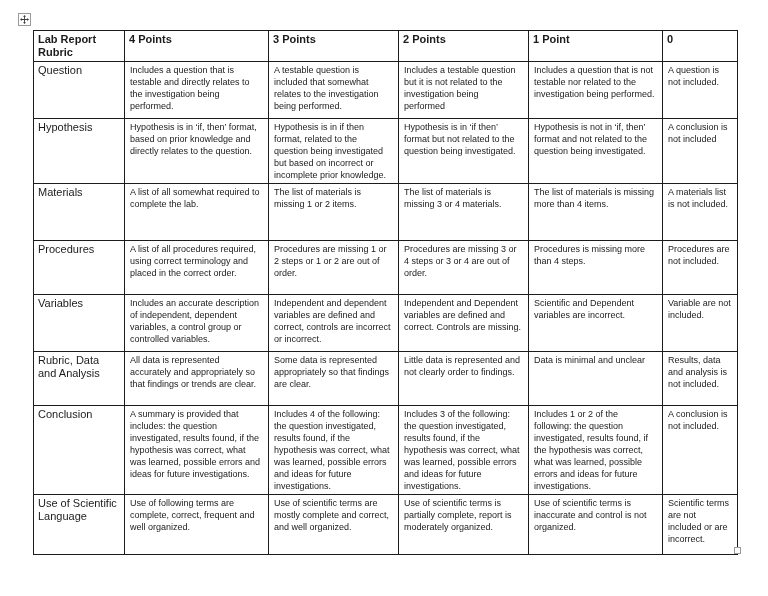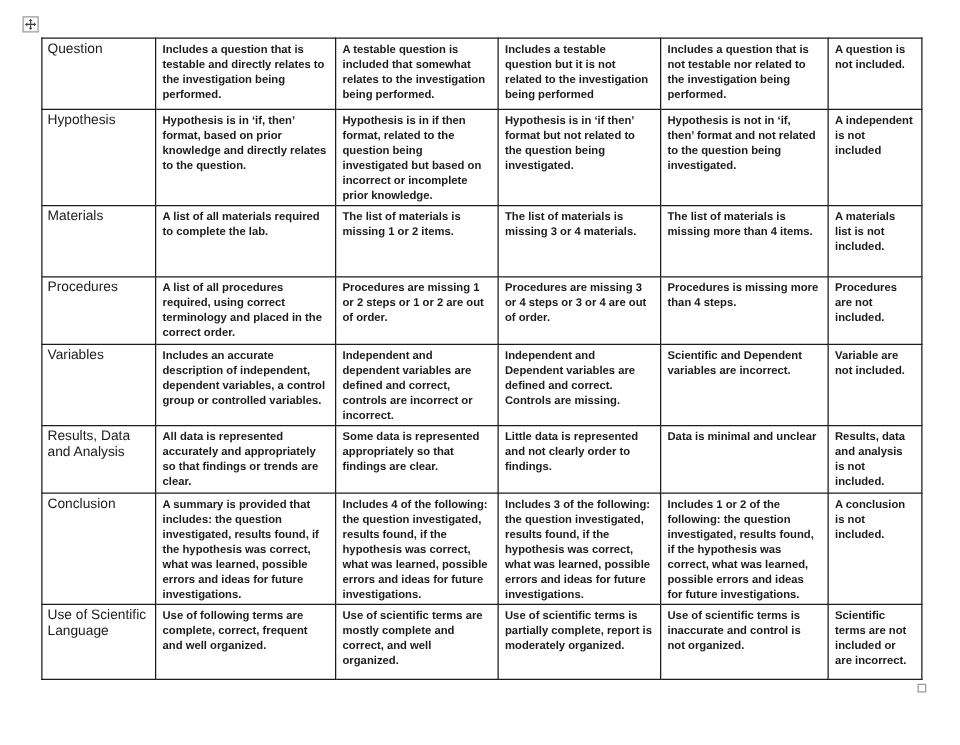--- a/index.html
+++ b/index.html
@@ -45,21 +45,21 @@
     padding:2px 4px 2px 4px;
   }
   td.rowlabel{
     font-size:11px;line-height:13px;
     font-weight:normal;
     padding:2px 4px 2px 4px;
     margin-top:41px;
   }
   td.cell{
     font-size:9px;line-height:12px;
-    font-weight:bold;
+    font-weight:normal;
     padding:2px 6px 2px 5px;
   }
 </style>
 </head>
 <body>
 
 <div class="move-handle">
   <span style="display:flex;">
     <svg width="9" height="9" viewBox="0 0 10 10">
       <path d="M5 0 L6.6 2 L5.5 2 L5.5 4.5 L8 4.5 L8 3.4 L10 5 L8 6.6 L8 5.5 L5.5 5.5 L5.5 8 L6.6 8 L5 10 L3.4 8 L4.5 8 L4.5 5.5 L2 5.5 L2 6.6 L0 5 L2 3.4 L2 4.5 L4.5 4.5 L4.5 2 L3.4 2 Z" fill="#3c3c3c"></path>
@@ -70,42 +70,50 @@
 <table class="rubric">
   <colgroup>
     <col style="width:91px">
       <col style="width:144px">
       <col style="width:130px">
     <col style="width:130px">
       <col style="width:134px">
       <col style="width:75px">
   </colgroup>
   <tbody>
+      <tr style="height:29px">
+    <th>Lab Report Rubric</th>
+    <th>4 Points</th>
+    <th>3 Points</th>
+    <th>2 Points</th>
+    <th>1 Point</th>
+    <th>0</th>
+  </tr>
 
   <tr style="height:57px">
     <td class="rowlabel">Question</td>
     <td class="cell">Includes a question that is testable and directly relates to the investigation being performed.</td>
     <td class="cell">A testable question is included that somewhat relates to the investigation being performed.</td>
     <td class="cell">Includes a testable question but it is not related to the investigation being performed</td>
     <td class="cell">Includes a question that is not testable nor related to the investigation being performed.</td>
     <td class="cell">A question is not included.</td>
   </tr>
 
   <tr style="height:64px">
     <td class="rowlabel">Hypothesis</td>
     <td class="cell">Hypothesis is in ‘if, then’ format, based on prior knowledge and directly relates to the question.</td>
     <td class="cell">Hypothesis is in if then format, related to the question being investigated but based on incorrect or incomplete prior knowledge.</td>
     <td class="cell">Hypothesis is in ‘if then’ format but not related to the question being investigated.</td>
     <td class="cell">Hypothesis is not in ‘if, then’ format and not related to the question being investigated.</td>
-    <td class="cell">A independent is not included</td>
+    <td class="cell">A conclusion is not included</td>
   </tr>
 
   <tr style="height:57px">
     <td class="rowlabel">Materials</td>
-    <td class="cell">A list of all materials required to complete the lab.</td>
+    <td class="cell">A list of all somewhat required to complete the lab.</td>
     <td class="cell">The list of materials is missing 1 or 2 items.</td>
     <td class="cell">The list of materials is missing 3 or 4 materials.</td>
     <td class="cell">The list of materials is missing more than 4 items.</td>
     <td class="cell">A materials list is not included.</td>
   </tr>
 
   <tr style="height:54px">
     <td class="rowlabel">Procedures</td>
     <td class="cell">A list of all procedures required, using correct terminology and placed in the correct order.</td>
     <td class="cell">Procedures are missing 1 or 2 steps or 1 or 2 are out of order.</td>
@@ -117,21 +125,21 @@
   <tr style="height:57px">
     <td class="rowlabel">Variables</td>
     <td class="cell">Includes an accurate description of independent, dependent variables, a control group or controlled variables.</td>
     <td class="cell">Independent and dependent variables are defined and correct, controls are incorrect or incorrect.</td>
     <td class="cell">Independent and Dependent variables are defined and correct. Controls are missing.</td>
     <td class="cell">Scientific and Dependent variables are incorrect.</td>
     <td class="cell">Variable are not included.</td>
   </tr>
 
   <tr style="height:54px">
-    <td class="rowlabel">Results, Data and Analysis</td>
+    <td class="rowlabel">Rubric, Data and Analysis</td>
     <td class="cell">All data is represented accurately and appropriately so that findings or trends are clear.</td>
     <td class="cell">Some data is represented appropriately so that findings are clear.</td>
     <td class="cell">Little data is represented and not clearly order to findings.</td>
     <td class="cell">Data is minimal and unclear</td>
     <td class="cell">Results, data and analysis is not included.</td>
   </tr>
 
   <tr style="height:88px">
     <td class="rowlabel">Conclusion</td>
     <td class="cell">A summary is provided that includes: the question investigated, results found, if the hypothesis was correct, what was learned, possible errors and ideas for future investigations.</td>

